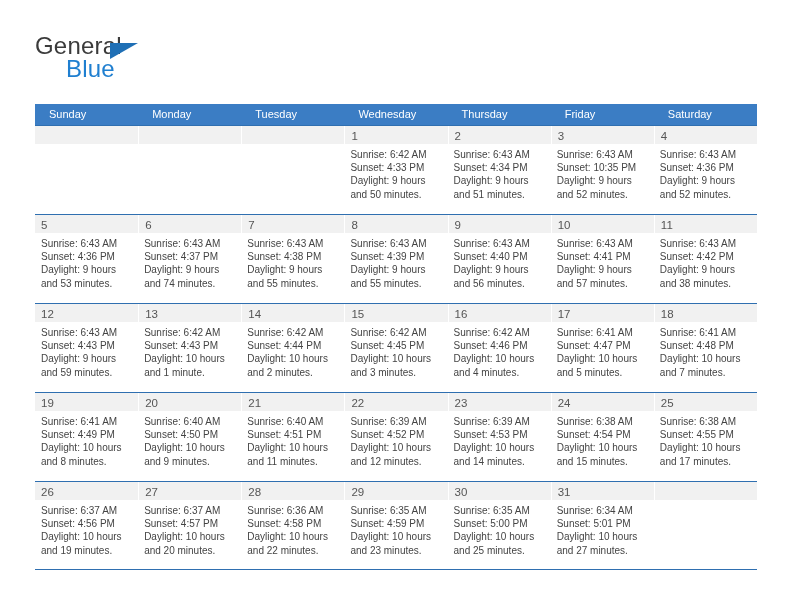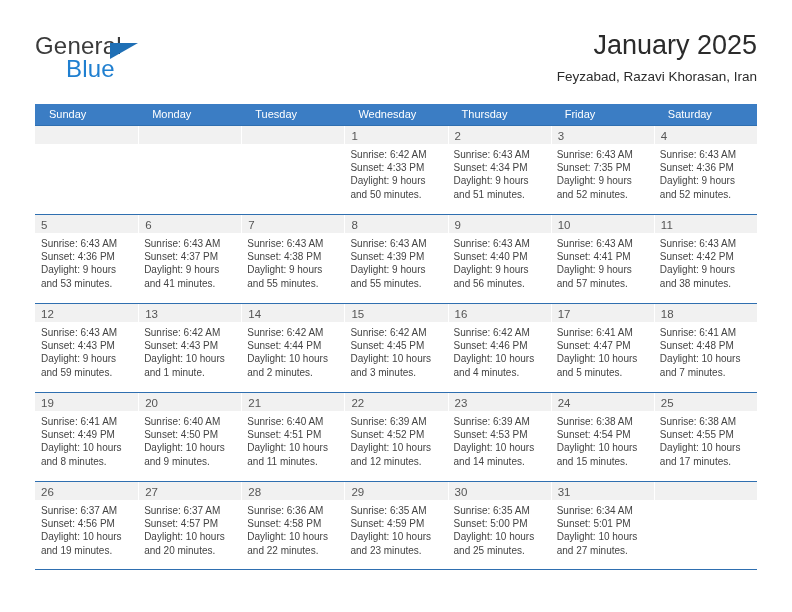--- a/index.html
+++ b/index.html
@@ -152,24 +152,20 @@
 <body>
 
 <div class="page">
 
   <div class="header">
     <div class="brand">
       <span class="brand-general">General</span>
       <span class="brand-triangle"></span>
       <span class="brand-blue">Blue</span>
     </div>
-    <div class="title-wrap">
-      <div class="cal-title">January 2025</div>
-      <div class="cal-subtitle">Feyzabad, Razavi Khorasan, Iran</div>
-    </div>
   </div>
 
   <div class="calendar">
 
     <div class="dow-row">
       <div class="dow-cell">Sunday</div>
       <div class="dow-cell">Monday</div>
       <div class="dow-cell">Tuesday</div>
       <div class="dow-cell">Wednesday</div>
       <div class="dow-cell">Thursday</div>
@@ -202,21 +198,21 @@
           <div>Sunrise: 6:43 AM</div>
           <div>Sunset: 4:34 PM</div>
           <div>Daylight: 9 hours</div>
           <div>and 51 minutes.</div>
         </div>
       </div>
       <div class="day-cell">
         <div class="daynum-band"><span class="daynum">3</span></div>
         <div class="day-info">
           <div>Sunrise: 6:43 AM</div>
-          <div>Sunset: 7:35 PM</div>
+          <div>Sunset: 10:35 PM</div>
           <div>Daylight: 9 hours</div>
           <div>and 52 minutes.</div>
         </div>
       </div>
       <div class="day-cell">
         <div class="daynum-band"><span class="daynum">4</span></div>
         <div class="day-info">
           <div>Sunrise: 6:43 AM</div>
           <div>Sunset: 4:36 PM</div>
           <div>Daylight: 9 hours</div>
@@ -234,21 +230,21 @@
           <div>Daylight: 9 hours</div>
           <div>and 53 minutes.</div>
         </div>
       </div>
       <div class="day-cell">
         <div class="daynum-band"><span class="daynum">6</span></div>
         <div class="day-info">
           <div>Sunrise: 6:43 AM</div>
           <div>Sunset: 4:37 PM</div>
           <div>Daylight: 9 hours</div>
-          <div>and 41 minutes.</div>
+          <div>and 74 minutes.</div>
         </div>
       </div>
       <div class="day-cell">
         <div class="daynum-band"><span class="daynum">7</span></div>
         <div class="day-info">
           <div>Sunrise: 6:43 AM</div>
           <div>Sunset: 4:38 PM</div>
           <div>Daylight: 9 hours</div>
           <div>and 55 minutes.</div>
         </div>

